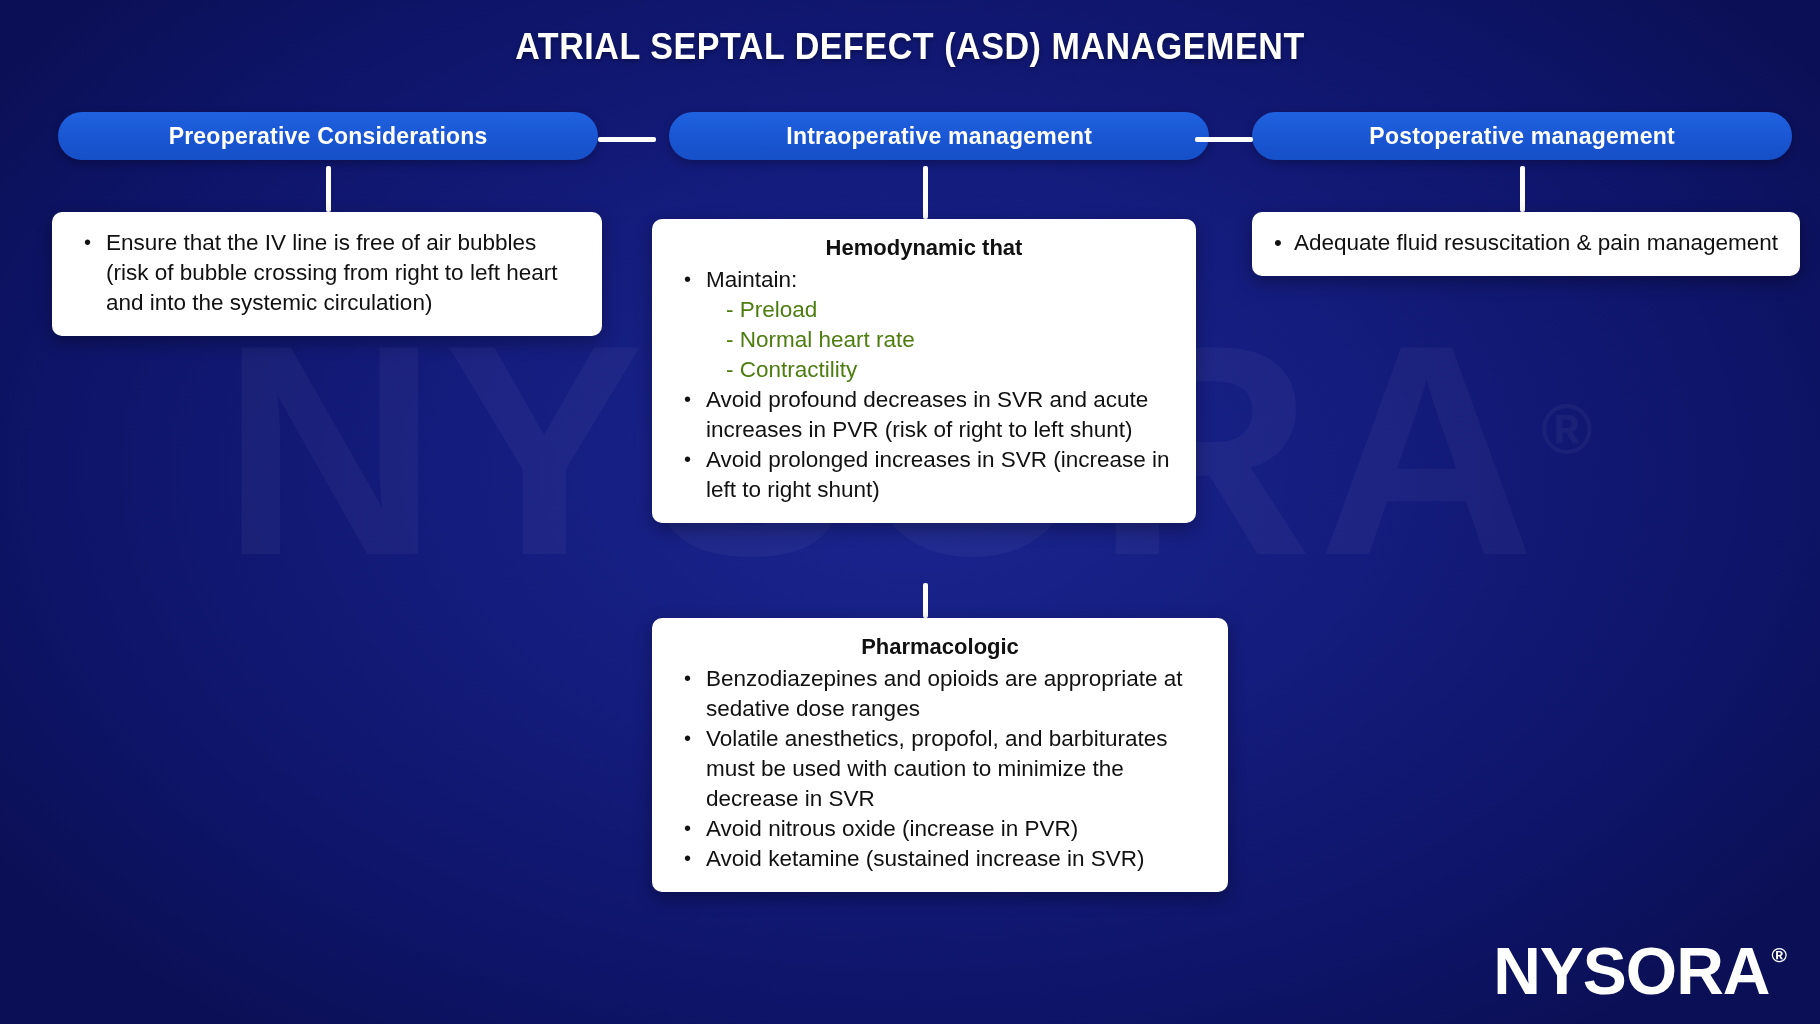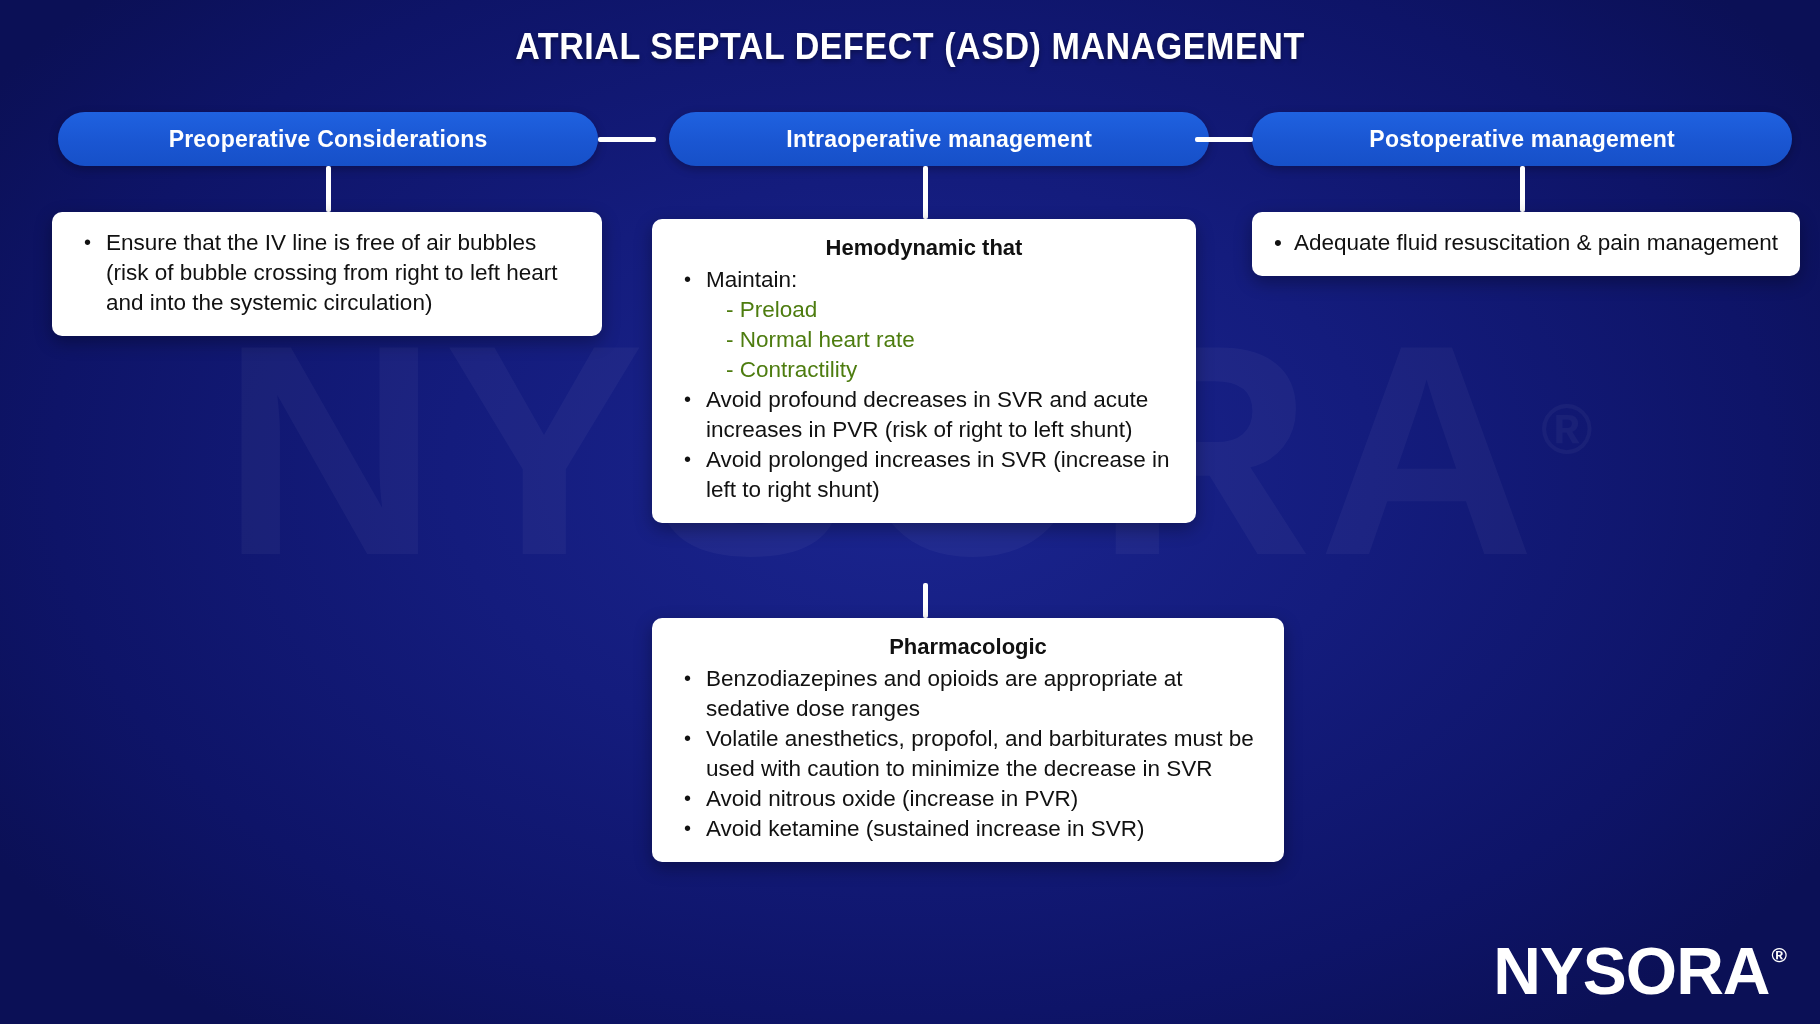--- a/index.html
+++ b/index.html
@@ -58,21 +58,21 @@
   .column {
     position:absolute;
     top:112px;
   }
   #col-pre   { left:58px;   width:540px; }
   #col-intra { left:669px;  width:540px; }
   #col-post  { left:1252px; width:540px; }
 
   
   .pill {
-    height:54px;
+    height:48px;
     border-radius:27px;
     background:linear-gradient(180deg,#1f62e0 0%,#1a56d2 55%,#1650c8 100%);
     display:flex;
     align-items:center;
     justify-content:center;
     color:#ffffff;
     font-size:24px;
     font-weight:700;
     letter-spacing:0.2px;
     box-shadow:0 3px 10px rgba(0,0,0,0.28);
@@ -108,21 +108,21 @@
     position:absolute;
     background:#ffffff;
     border-radius:10px;
     box-shadow:0 6px 18px rgba(0,0,0,0.33);
     color:#111111;
     padding:16px 22px 18px 22px;
   }
   #card-pre   { left:52px;   top:212px; width:550px; }
   #card-post  { left:1252px; top:212px; width:548px; }
   #card-hemo  { left:652px;  top:219px; width:544px; }
-  #card-pharm { left:652px;  top:618px; width:632px; }
+  #card-pharm { left:652px;  top:618px; width:576px; }
 
   .card-title {
     text-align:center;
     font-size:22px;
     font-weight:700;
     color:#111111;
     margin-bottom:4px;
   }
 
   ul.bullets { list-style:none; }

